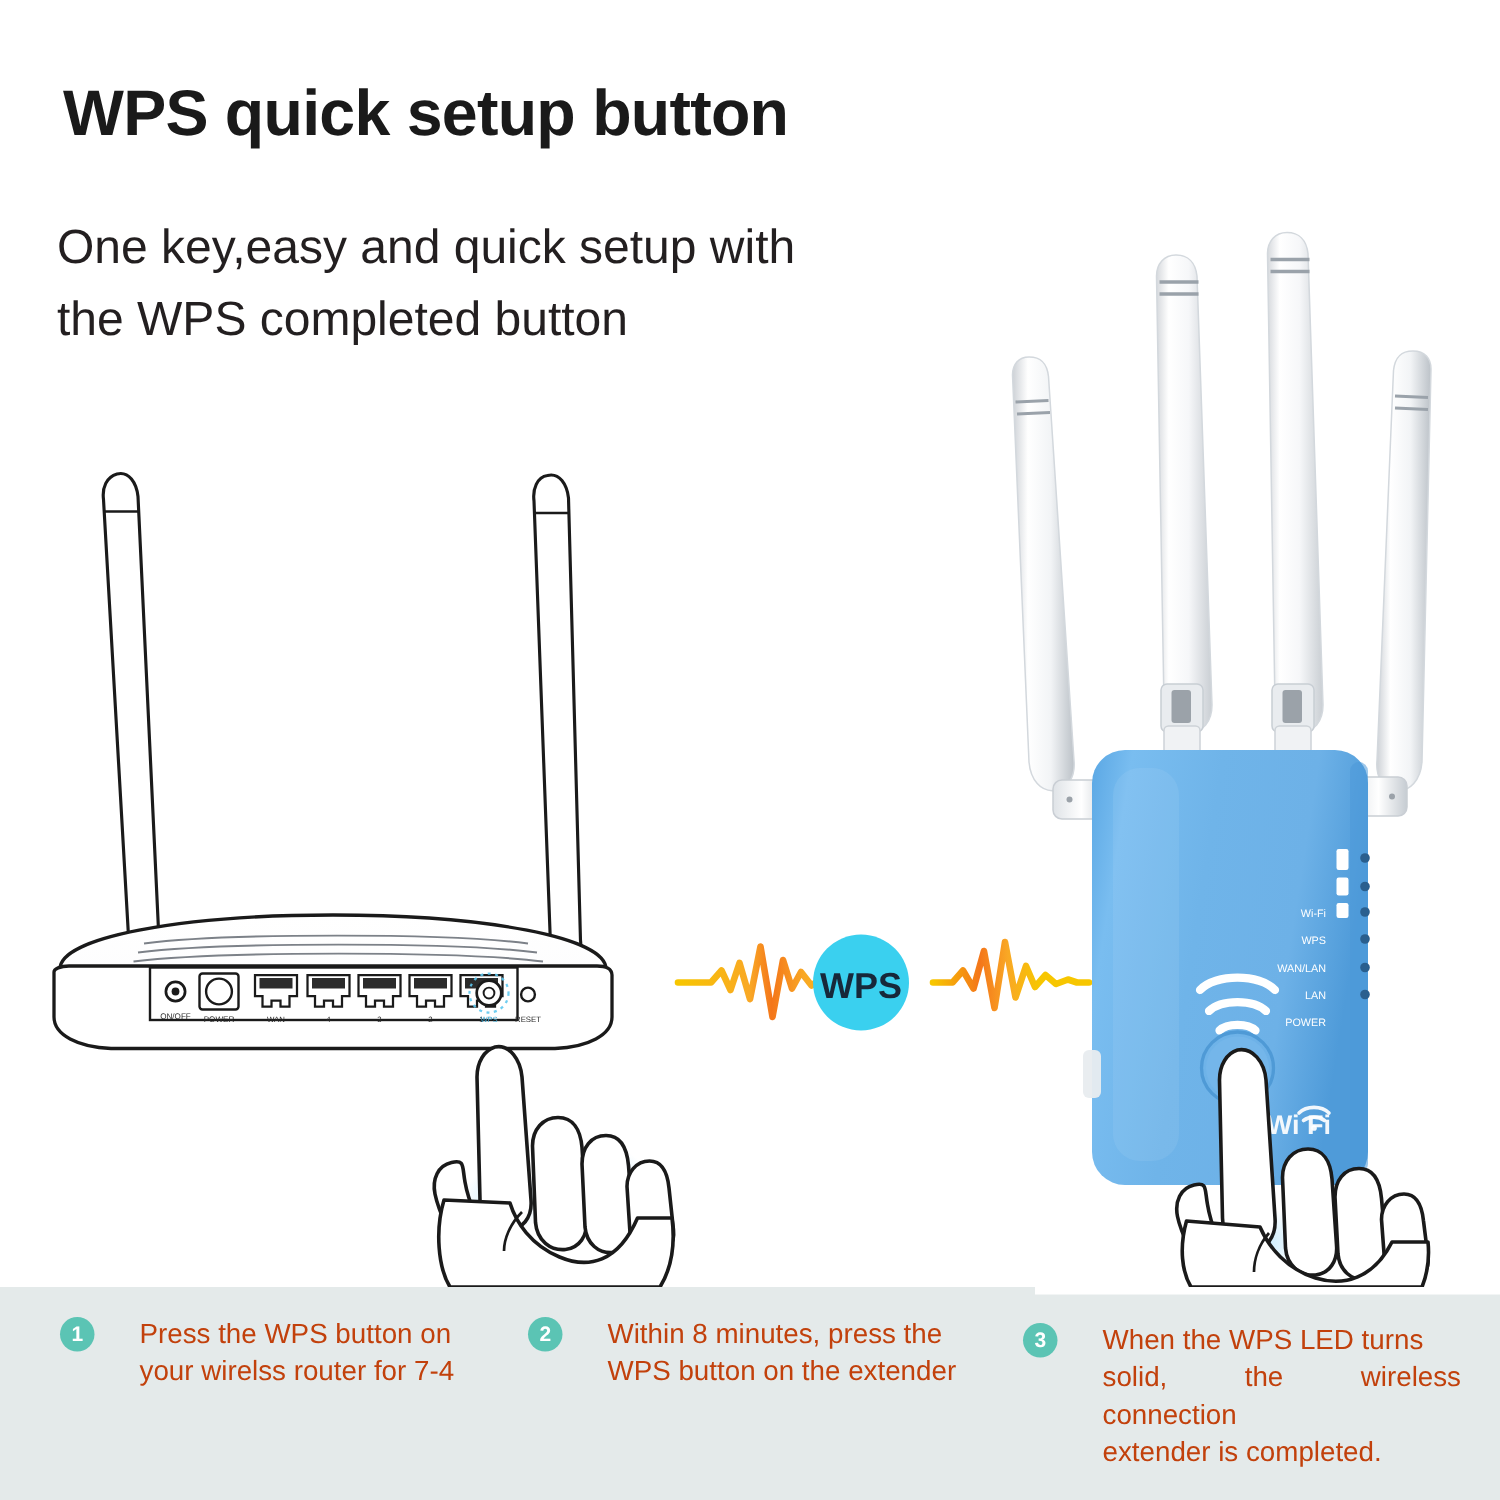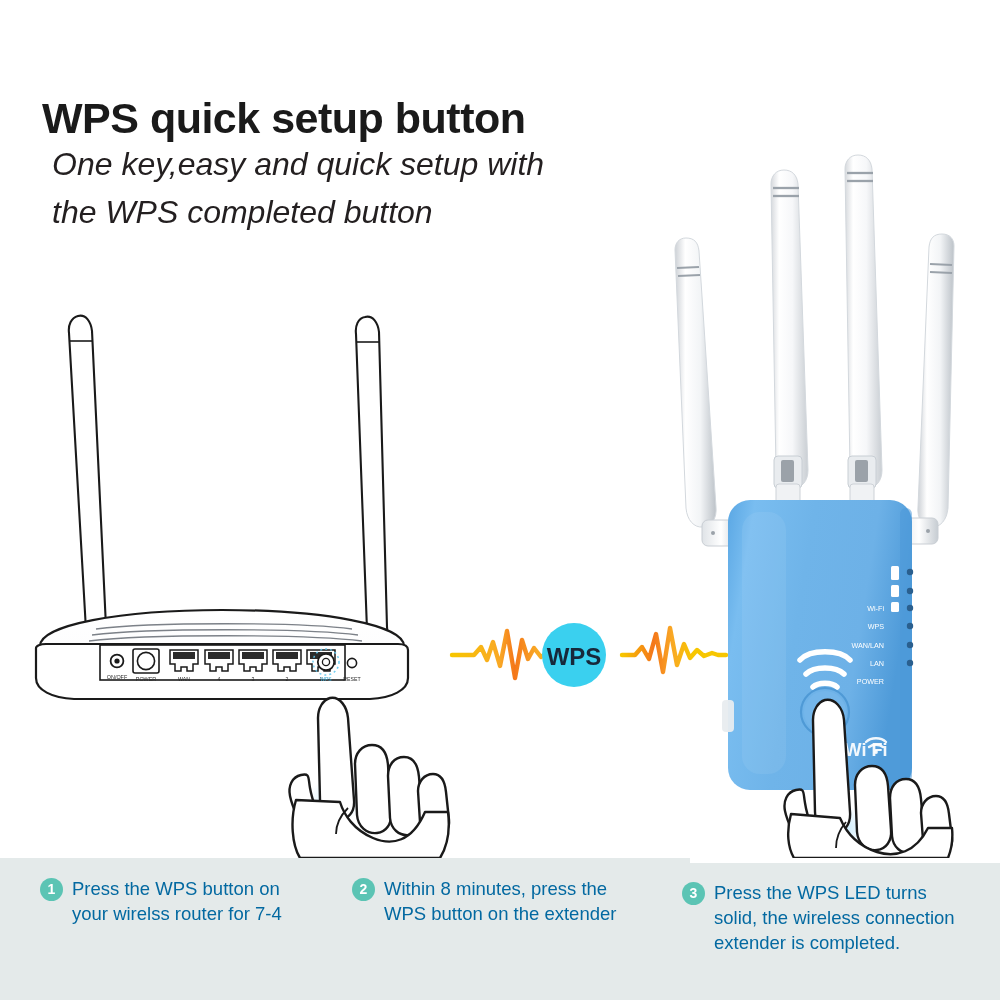--- a/index.html
+++ b/index.html
@@ -23,32 +23,30 @@
   
   .headline {
     position: absolute;
     left: 42px;
     top: 52px;
     font-size: 43px;
     font-weight: bold;
     color: #1a1a1a;
     letter-spacing: -0.5px;
     white-space: nowrap;
-    margin-top: 42px;
   }
   .subhead {
     position: absolute;
-    left: 52px;
+    left: 38px;
     top: 140px;
     width: 620px;
     font-size: 32px;
     font-weight: 300;
     line-height: 48px;
     color: #231f20;
-    font-style: italic;
   }
   .subhead .ln { display: block; }
 
   
   .stage {
     position: absolute;
     left: 0;
     top: 0;
     width: 1000px;
     height: 858px;
@@ -99,22 +97,23 @@
     color: #ffffff;
     font-size: 14px;
     font-weight: bold;
     line-height: 23px;
     text-align: center;
     margin-top: 2px;
   }
   .step-text {
     font-size: 18.5px;
     line-height: 25px;
-    color: #0369a1;
+    color: #c2410c;
     font-weight: 400;
+    margin-left: 21px;
   }
   .step-2 .step-text,
   .step-3 .step-text { text-align: justify; }
   .step-text .ln { display: block; }
 </style>
 </head>
 <body>
 
 <div id="page">
 
@@ -432,21 +431,21 @@
         <div class="badge">2</div>
         <div class="step-text">
           <span class="ln">Within 8 minutes, press the</span>
           <span class="ln">WPS button on the extender</span>
         </div>
       </div>
 
       <div class="step step-3">
         <div class="badge">3</div>
         <div class="step-text">
-          <span class="ln">Press the WPS LED turns</span>
+          <span class="ln">When the WPS LED turns</span>
           <span class="ln">solid, the wireless connection</span>
           <span class="ln">extender is completed.</span>
         </div>
       </div>
 
     </div>
   </div>
 
 </div>
 

